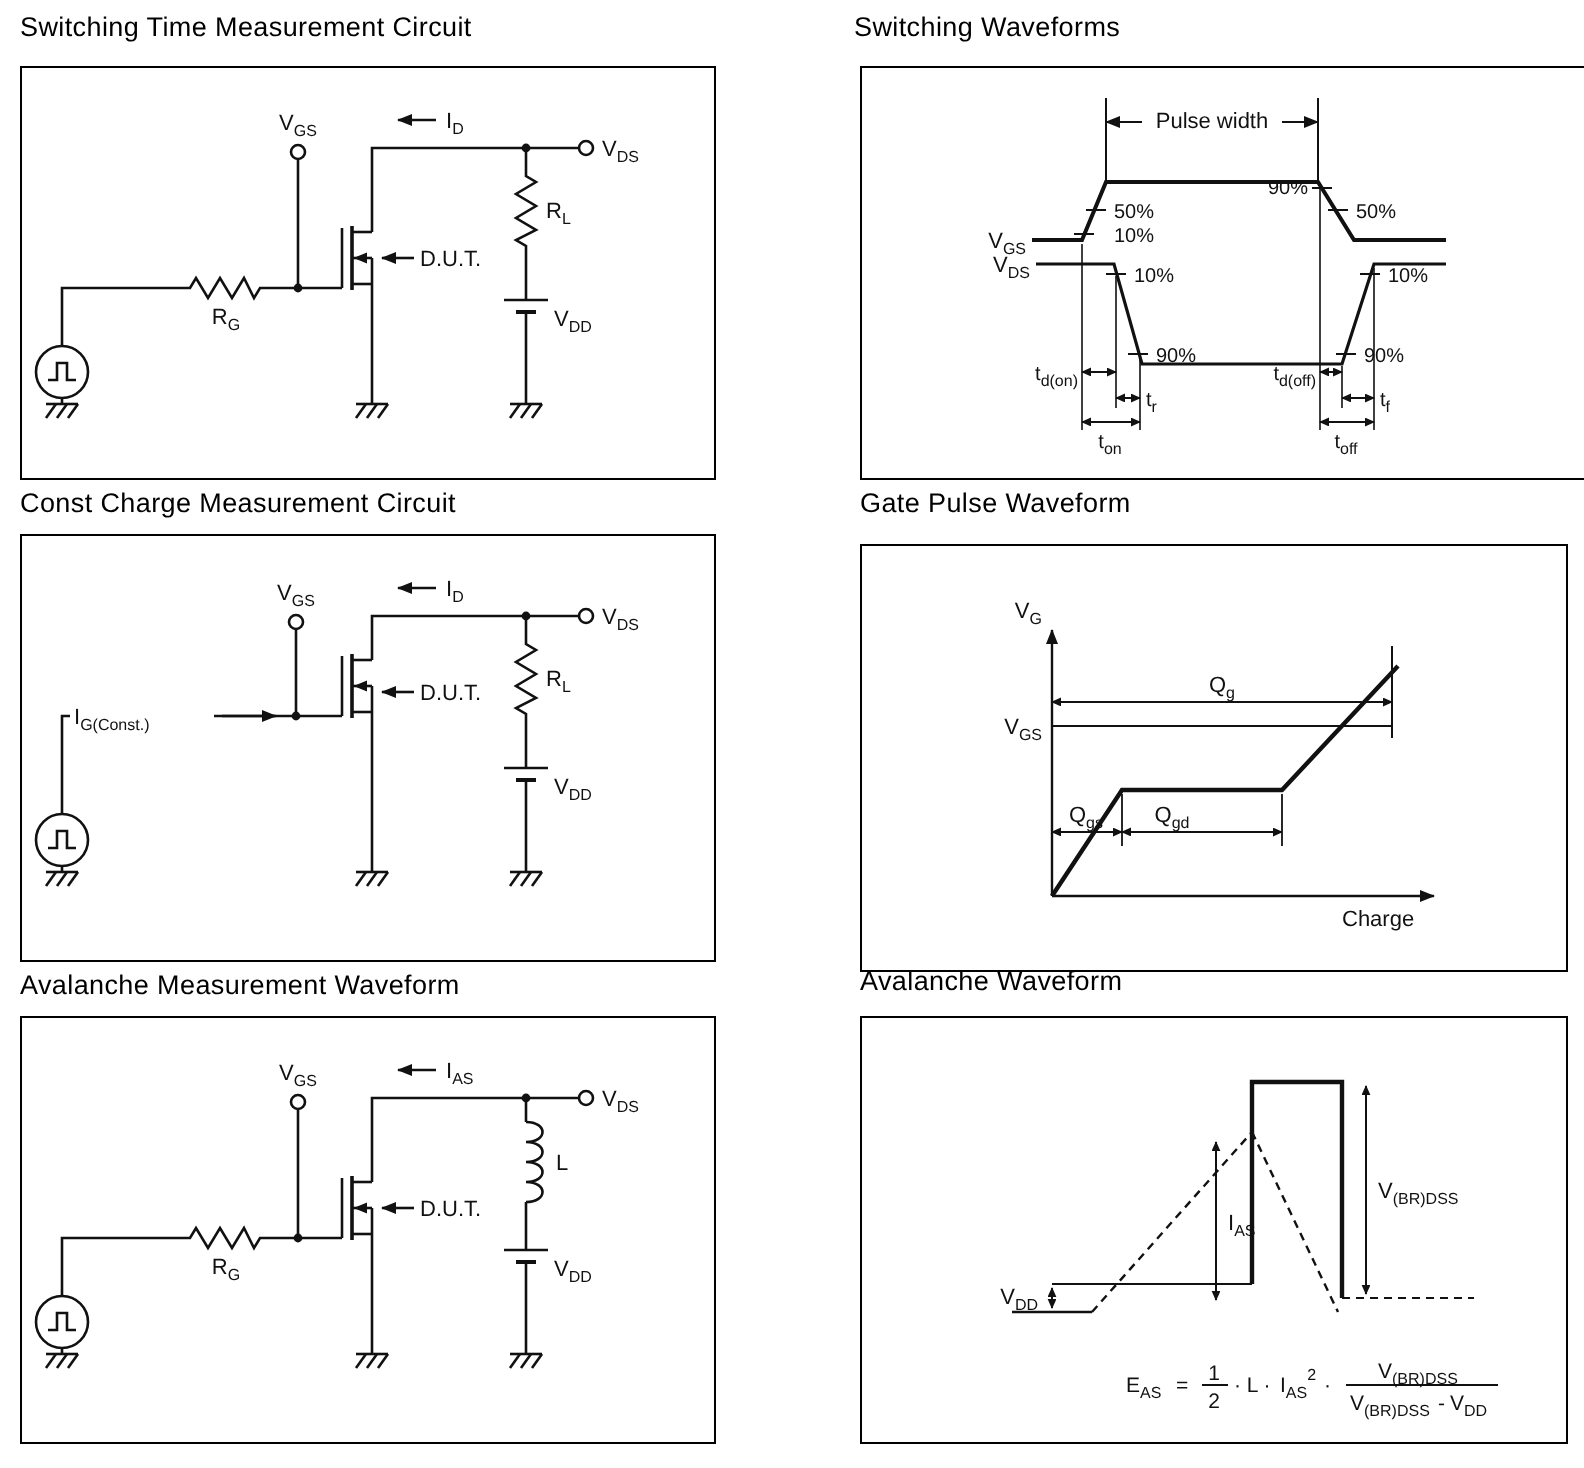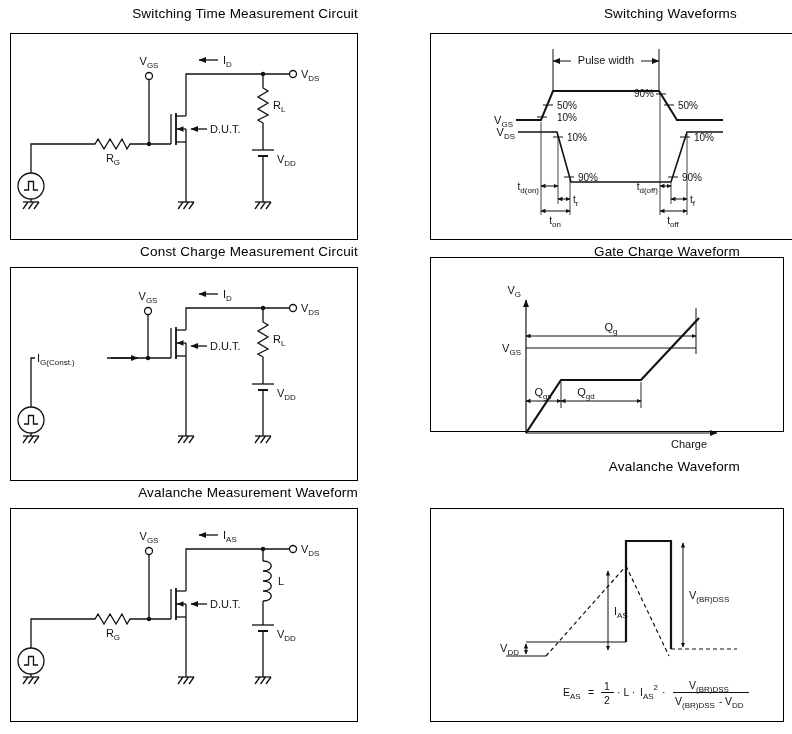--- a/index.html
+++ b/index.html
@@ -7,21 +7,21 @@
   body {
     width: 792px; height: 734px;
     background: #ffffff;
     font-family: "Liberation Sans", sans-serif;
     color: #111;
     position: relative;
     overflow: hidden;
   }
   .title {
     position: absolute;
-    text-align: right;
+    text-align: left;
     font-size: 13.5px;
     color: #000;
     letter-spacing: 0.2px;
   }
   .box {
     position: absolute;
     border: 1.6px solid #000;
     background: #fff;
   }
   svg { display: block; }
@@ -183,22 +183,22 @@
         <text x="212" y="30"><tspan>I</tspan><tspan class="sub" dy="3">D</tspan></text>
         <text x="290" y="44"><tspan>V</tspan><tspan class="sub" dy="3">DS</tspan></text>
         <text x="262" y="75"><tspan>R</tspan><tspan class="sub" dy="3">L</tspan></text>
         <text x="199" y="82">D.U.T.</text>
         <text x="26" y="94"><tspan>I</tspan><tspan class="sub" dy="3">G(Const.)</tspan></text>
         <text x="266" y="129"><tspan>V</tspan><tspan class="sub" dy="3">DD</tspan></text>
       </g>
     </svg>
   </div>
 
-  <div class="title" style="left:430px;top:244px;width:310px">Gate Charge Waveform</div>
-  <div class="box" style="left:430px;top:257px;width:354px;height:175px">
+  <div class="title" style="left:430px;top:244px;width:310px">Gate Pulse Waveform</div>
+  <div class="box" style="left:430px;top:272px;width:354px;height:214px">
     <svg width="350" height="210" viewBox="0 0 350 210">
       <g stroke="#111" fill="none">
         <path d="M95,175 V42" stroke-width="1.2" marker-end="url(#ah)"></path>
         <path d="M95,175 H286" stroke-width="1.2" marker-end="url(#ah)"></path>
         <path d="M95,175 L130,122 H210 L268,60" stroke-width="2.2"></path>
         <path d="M265,50 V96" stroke-width="1"></path>
         <path d="M95,78 H265" stroke-width="1" marker-start="url(#ahs)" marker-end="url(#ahs)"></path>
         <path d="M95,90 H265" stroke-width="1"></path>
         <path d="M130,124 V150" stroke-width="0.9"></path>
         <path d="M210,124 V150" stroke-width="0.9"></path>
@@ -247,21 +247,21 @@
         <text x="212" y="30"><tspan>I</tspan><tspan class="sub" dy="3">AS</tspan></text>
         <text x="290" y="44"><tspan>V</tspan><tspan class="sub" dy="3">DS</tspan></text>
         <text x="267" y="76">L</text>
         <text x="199" y="99">D.U.T.</text>
         <text x="102" y="128" text-anchor="middle"><tspan>R</tspan><tspan class="sub" dy="3">G</tspan></text>
         <text x="266" y="129"><tspan>V</tspan><tspan class="sub" dy="3">DD</tspan></text>
       </g>
     </svg>
   </div>
 
-  <div class="title" style="left:430px;top:459px;width:310px">Avalanche Waveform</div>
+  <div class="title" style="left:430px;top:483px;width:310px">Avalanche Waveform</div>
   <div class="box" style="left:430px;top:508px;width:354px;height:214px">
     <svg width="350" height="210" viewBox="0 0 350 210">
       <g stroke="#111" fill="none">
         <path d="M75,147 H115" stroke-width="1.2"></path>
         <path d="M95,133 H195" stroke-width="1"></path>
         <path d="M95,135 V145" stroke-width="1" marker-start="url(#ahs)" marker-end="url(#ahs)"></path>
         <path d="M115,147 L195,57" stroke-width="1.2" stroke-dasharray="4 3"></path>
         <path d="M195,57 L238,147" stroke-width="1.2" stroke-dasharray="4 3"></path>
         <path d="M195,133 V32 H240 V140" stroke-width="2.2"></path>
         <path d="M240,140 H306" stroke-width="1" stroke-dasharray="4 3"></path>

